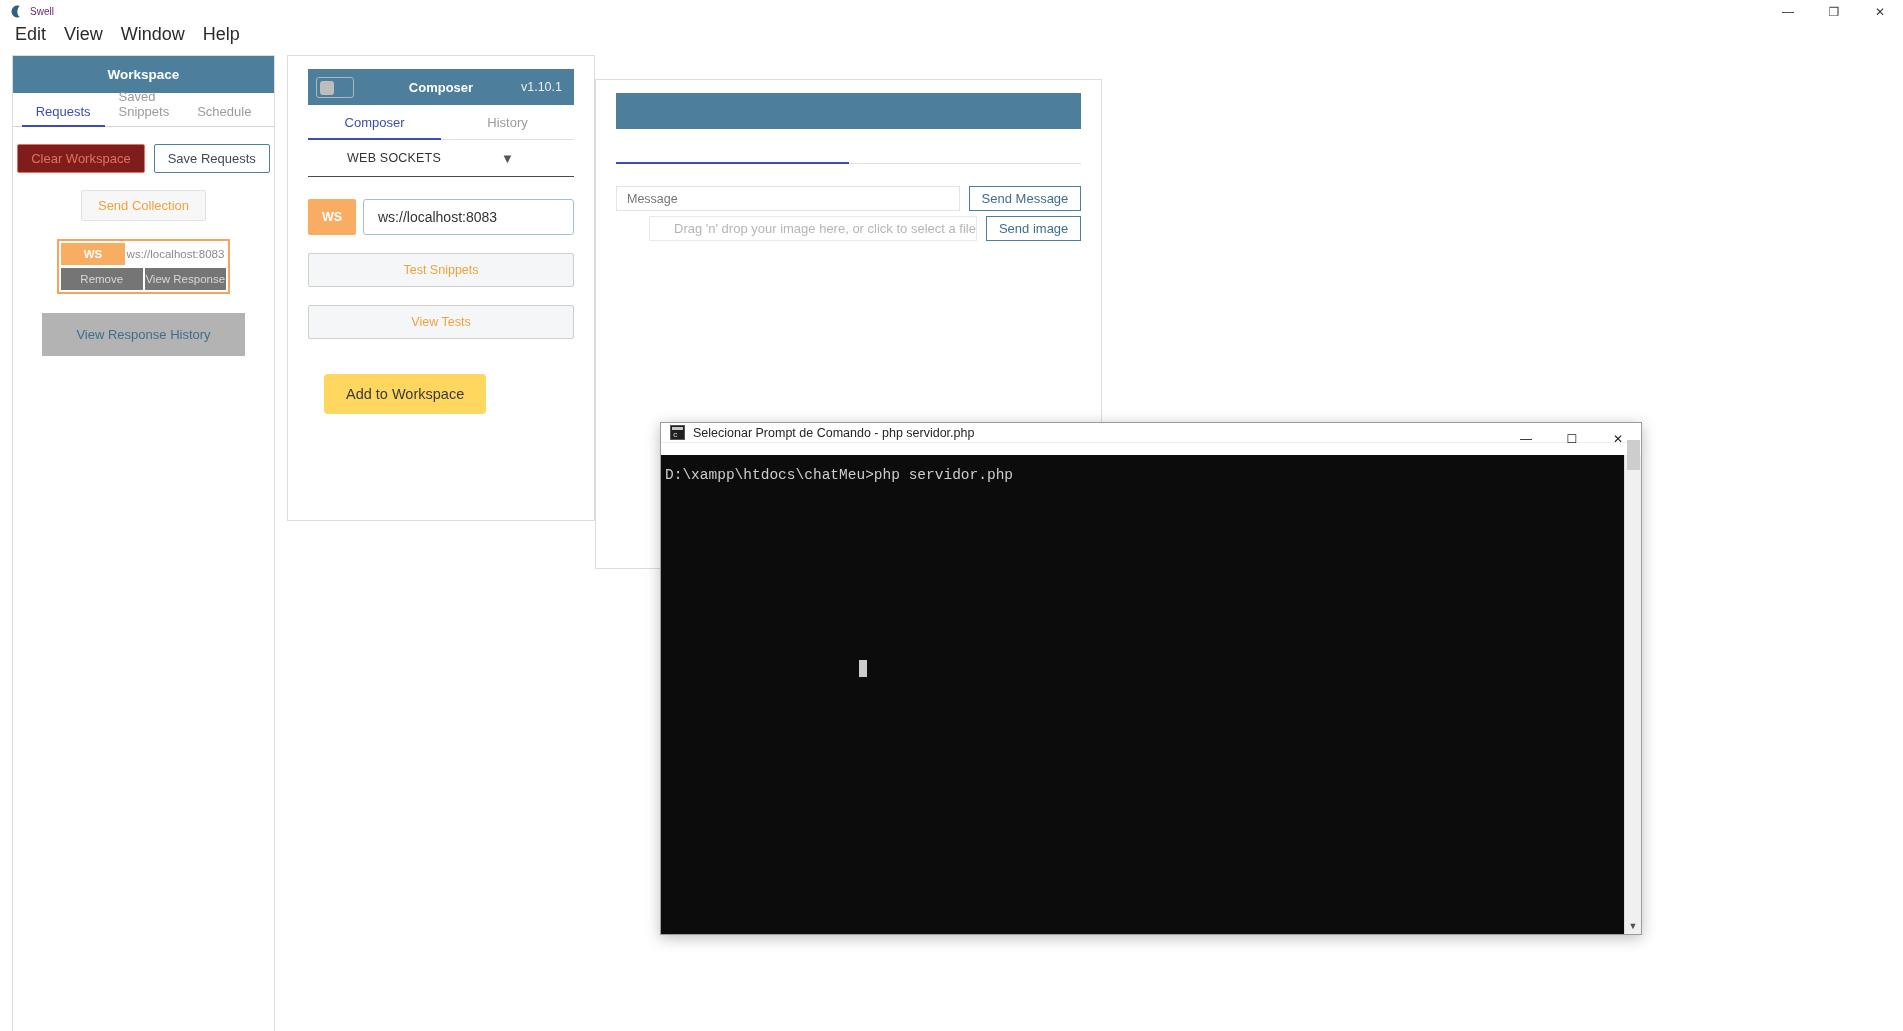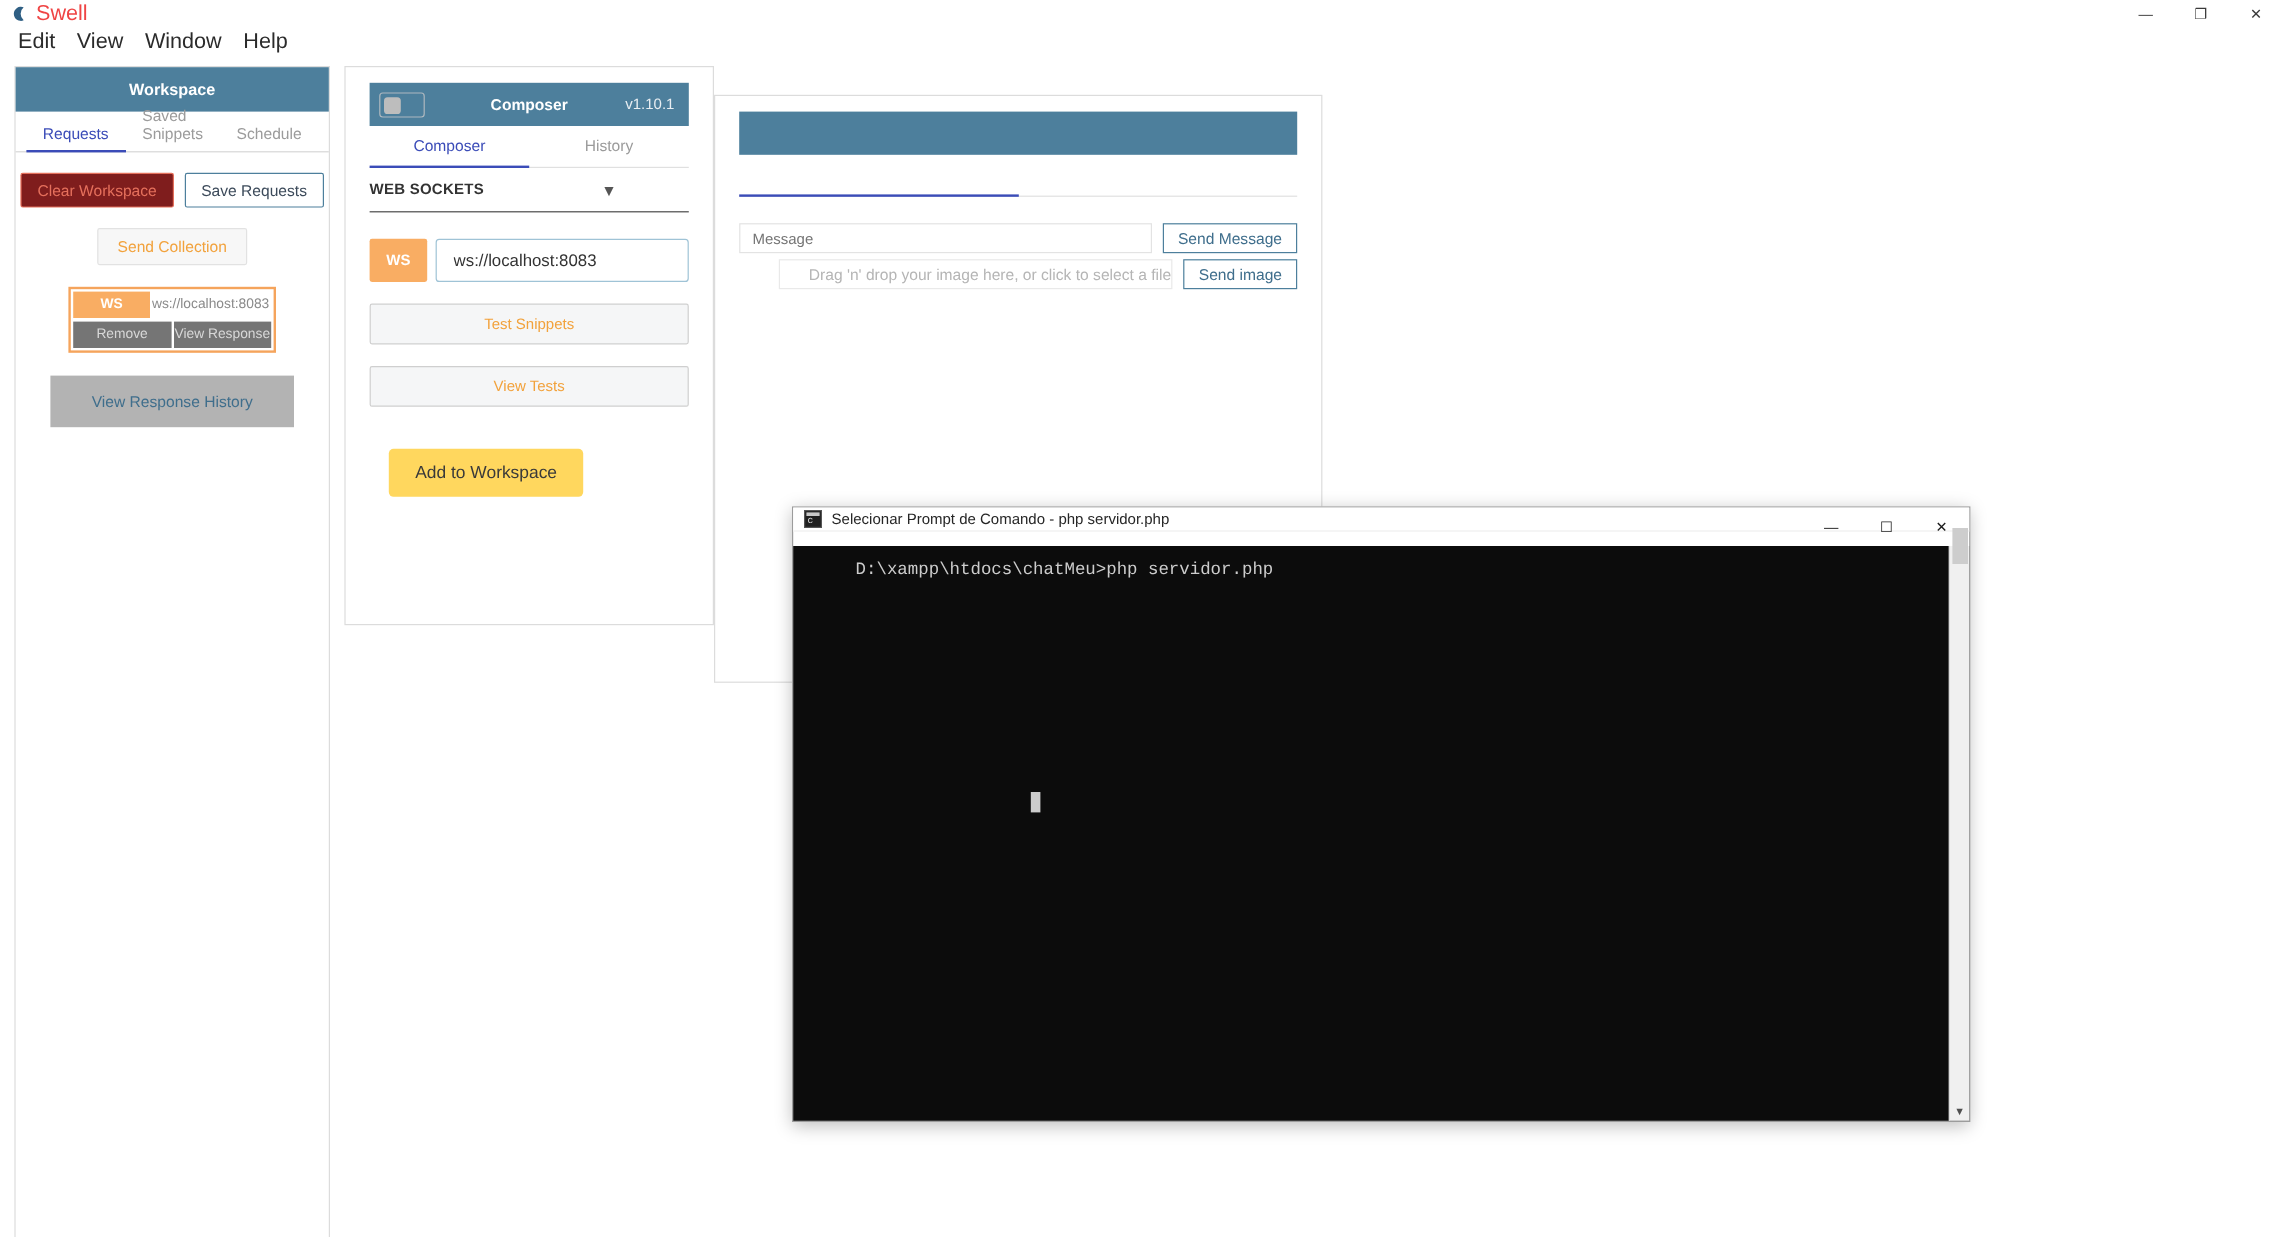--- a/index.html
+++ b/index.html
@@ -15,21 +15,21 @@
   
   .app-titlebar {
     height:23px; display:flex; align-items:center;
     background:#ffffff; position:relative;
   }
   .app-logo {
     width:18px; height:18px; margin-left:6px; margin-right:6px;
     display:flex; align-items:center; justify-content:center;
     color:#2f5f84; font-size:15px; font-weight:bold;
   }
-  .app-title { font-size:18px; color:#ef4444; }
+  .app-title { font-size:10px; color:#701a75; }
   .win-controls { position:absolute; right:0; top:0; display:flex; height:23px; }
   .win-btn {
     width:46px; height:23px; display:flex; align-items:center; justify-content:center;
     font-size:12px; color:#3a3a3a;
   }
 
   
   .menubar { height:22px; display:flex; align-items:center; padding-left:6px; background:#fff; }
   .menu-item { font-size:18px; color:#2b2b2b; padding:2px 9px; }
 
@@ -135,22 +135,22 @@
   .tab-half.active:after {
     content:""; position:absolute; left:0; right:0; bottom:-1px; height:2px;
     background:#3b4cb8;
   }
 
   .proto-row {
     margin:0 20px; border-bottom:1px solid #4a4a4a;
     height:37px; display:flex; align-items:center; position:relative;
   }
   .proto-label {
-    position:absolute; left:0; right:50%; text-align:left;
-    font-size:12.5px; color:#333; letter-spacing:.2px;font-weight:bold;
+    position:absolute; left:0; right:50%; text-align:right;
+    font-size:12.5px; color:#333; letter-spacing:.2px;
   }
   .proto-caret {
     position:absolute; left:50%; right:0; text-align:center;
     font-size:13px; color:#555;
   }
 
   .url-row { display:flex; margin:22px 20px 0 20px; align-items:stretch; }
   .url-method {
     width:48px; background:#f9ad63; color:#fff; font-size:12.5px;
     font-weight:bold; display:flex; align-items:center; justify-content:center;
@@ -221,21 +221,20 @@
     font-size:12px; color:#1a1a1a;
   }
   .cmd-body {
     position:absolute; top:32px; left:0; right:0; bottom:0;
     background:#0c0c0c; display:flex;
   }
   .cmd-text {
     flex:1; color:#cccccc; font-family:"Liberation Mono", monospace;
     font-size:14.5px; padding:10px 0 0 4px; line-height:1.45;
     white-space:pre;
-    margin-left:48px;
   }
   .cmd-cursor {
     position:absolute; left:198px; top:205px; width:8px; height:17px;
     background:#cccccc;
   }
   .cmd-scrollbar {
     width:17px; background:#f0f0f0; border-left:1px solid #dcdcdc;
     display:flex; flex-direction:column; justify-content:space-between;
     align-items:center;
   }

